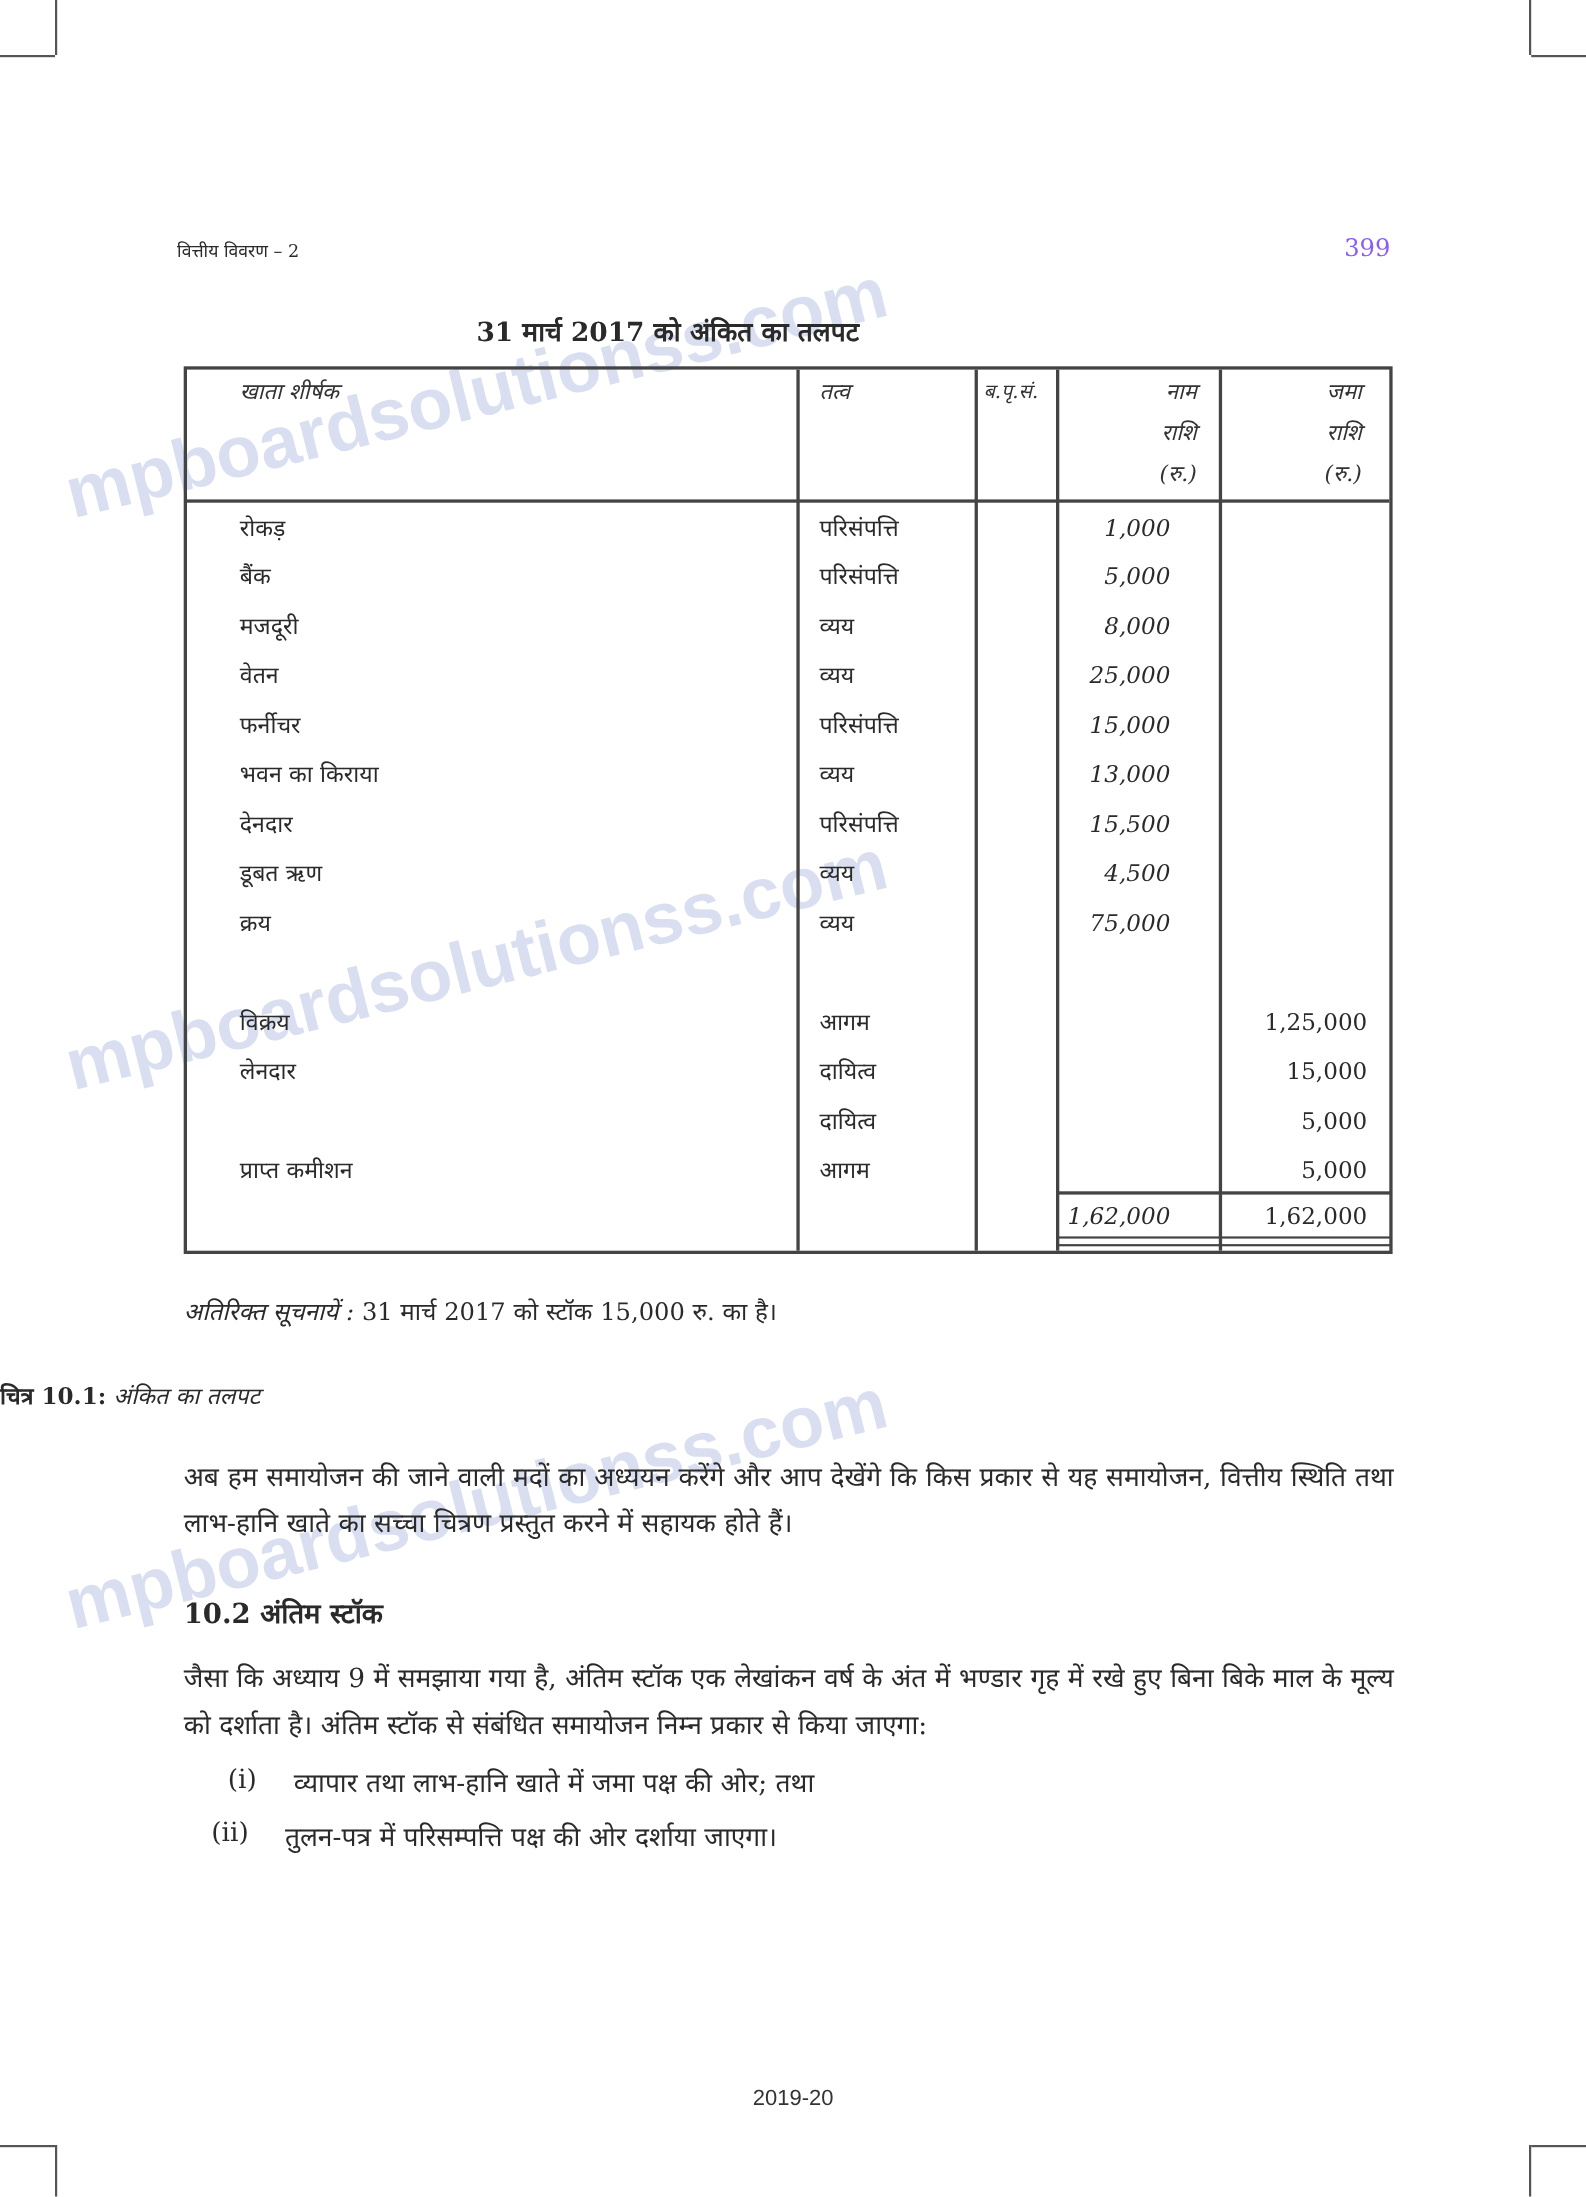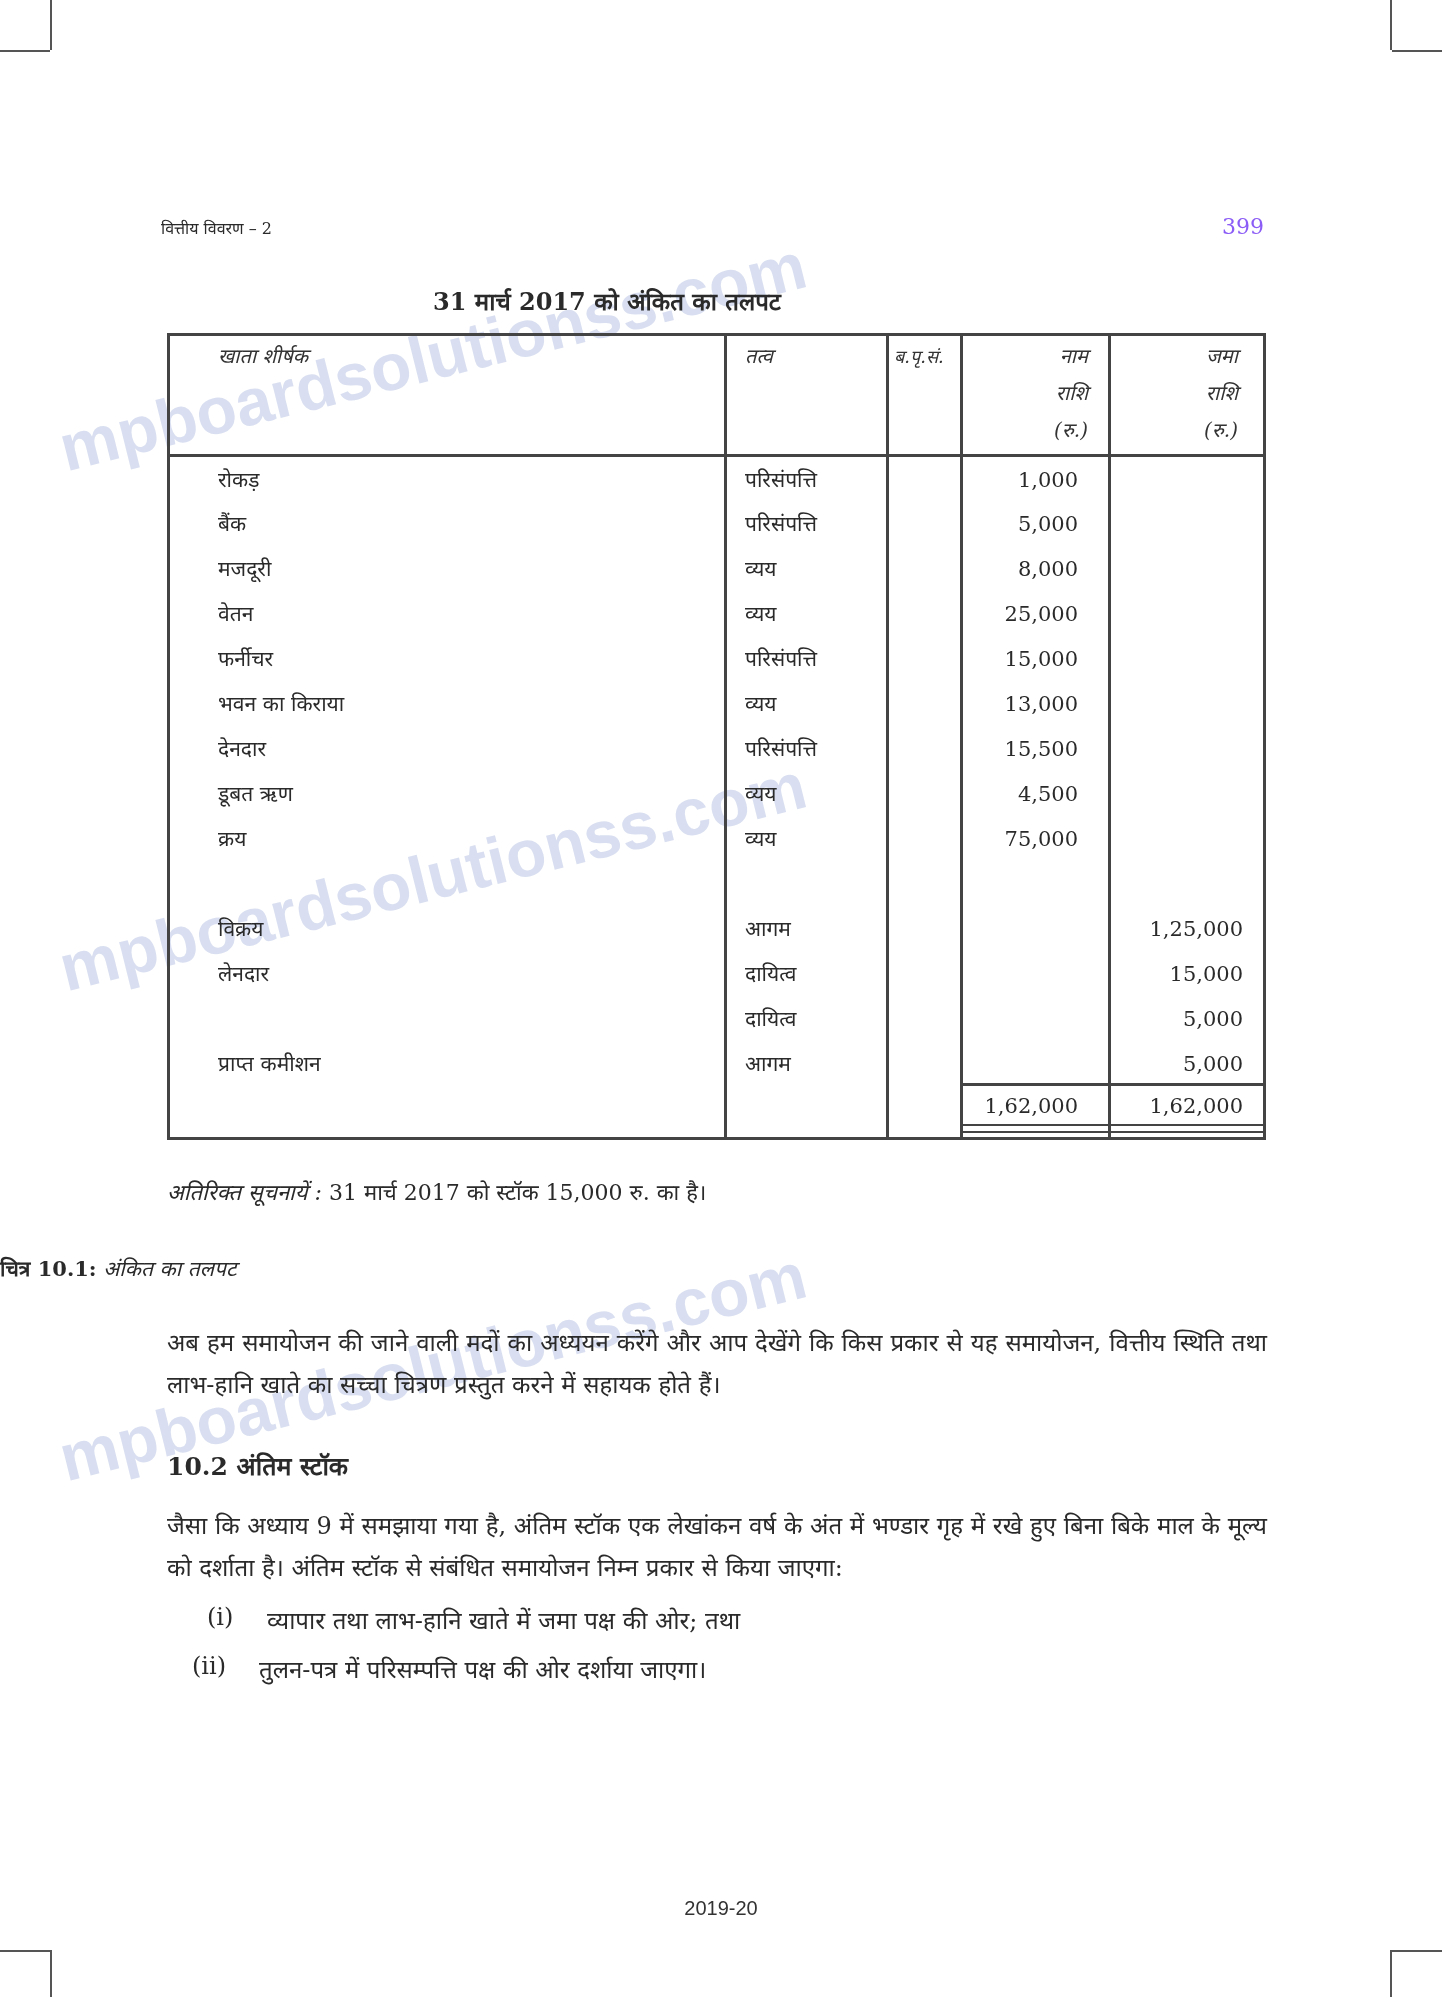--- a/index.html
+++ b/index.html
@@ -14,21 +14,21 @@
   .table-title { position: absolute; left: 0; width: 1214px; top: 284px; text-align: center;
     font-size: 24px; font-weight: bold; }
   .tb { position: absolute; left: 167px; top: 333px; width: 1099px; height: 807px;
     border: 3px solid #444; box-sizing: border-box; }
   .vline { position: absolute; top: 0; bottom: 0; width: 3px; background: #444; }
   .hline { position: absolute; left: 0; right: 0; height: 3px; background: #444; }
   .hdr { position: absolute; font-style: italic; font-size: 20px; color: #333; line-height: 37px; }
   .row { position: absolute; left: 0; right: 0; height: 45px; font-size: 21px; line-height: 45px; }
   .c1 { position: absolute; left: 48px; }
   .c2 { position: absolute; left: 575px; }
-  .c4 { position: absolute; right: 185px; width: 140px; text-align: right; }
+  .c4 { position: absolute; right: 199px; width: 140px; text-align: right; font-style: italic; }
   .c5 { position: absolute; right: 20px; width: 150px; text-align: right; }
   .note { position: absolute; left: 167px; top: 1176px; font-size: 22px; }
   .note i { font-style: italic; }
   .caption { position: absolute; left: 0; width: 1434px; top: 1254px; font-size: 21px; }
   .caption b { font-weight: bold; }
   .caption i { font-style: italic; }
   .para { position: absolute; left: 167px; width: 1100px; font-size: 24px; line-height: 42px;
     text-align: justify; }
   .section-head { position: absolute; left: 167px; top: 1448px; font-size: 25px; font-weight: bold; }
   .list-item { position: absolute; font-size: 24px; }

